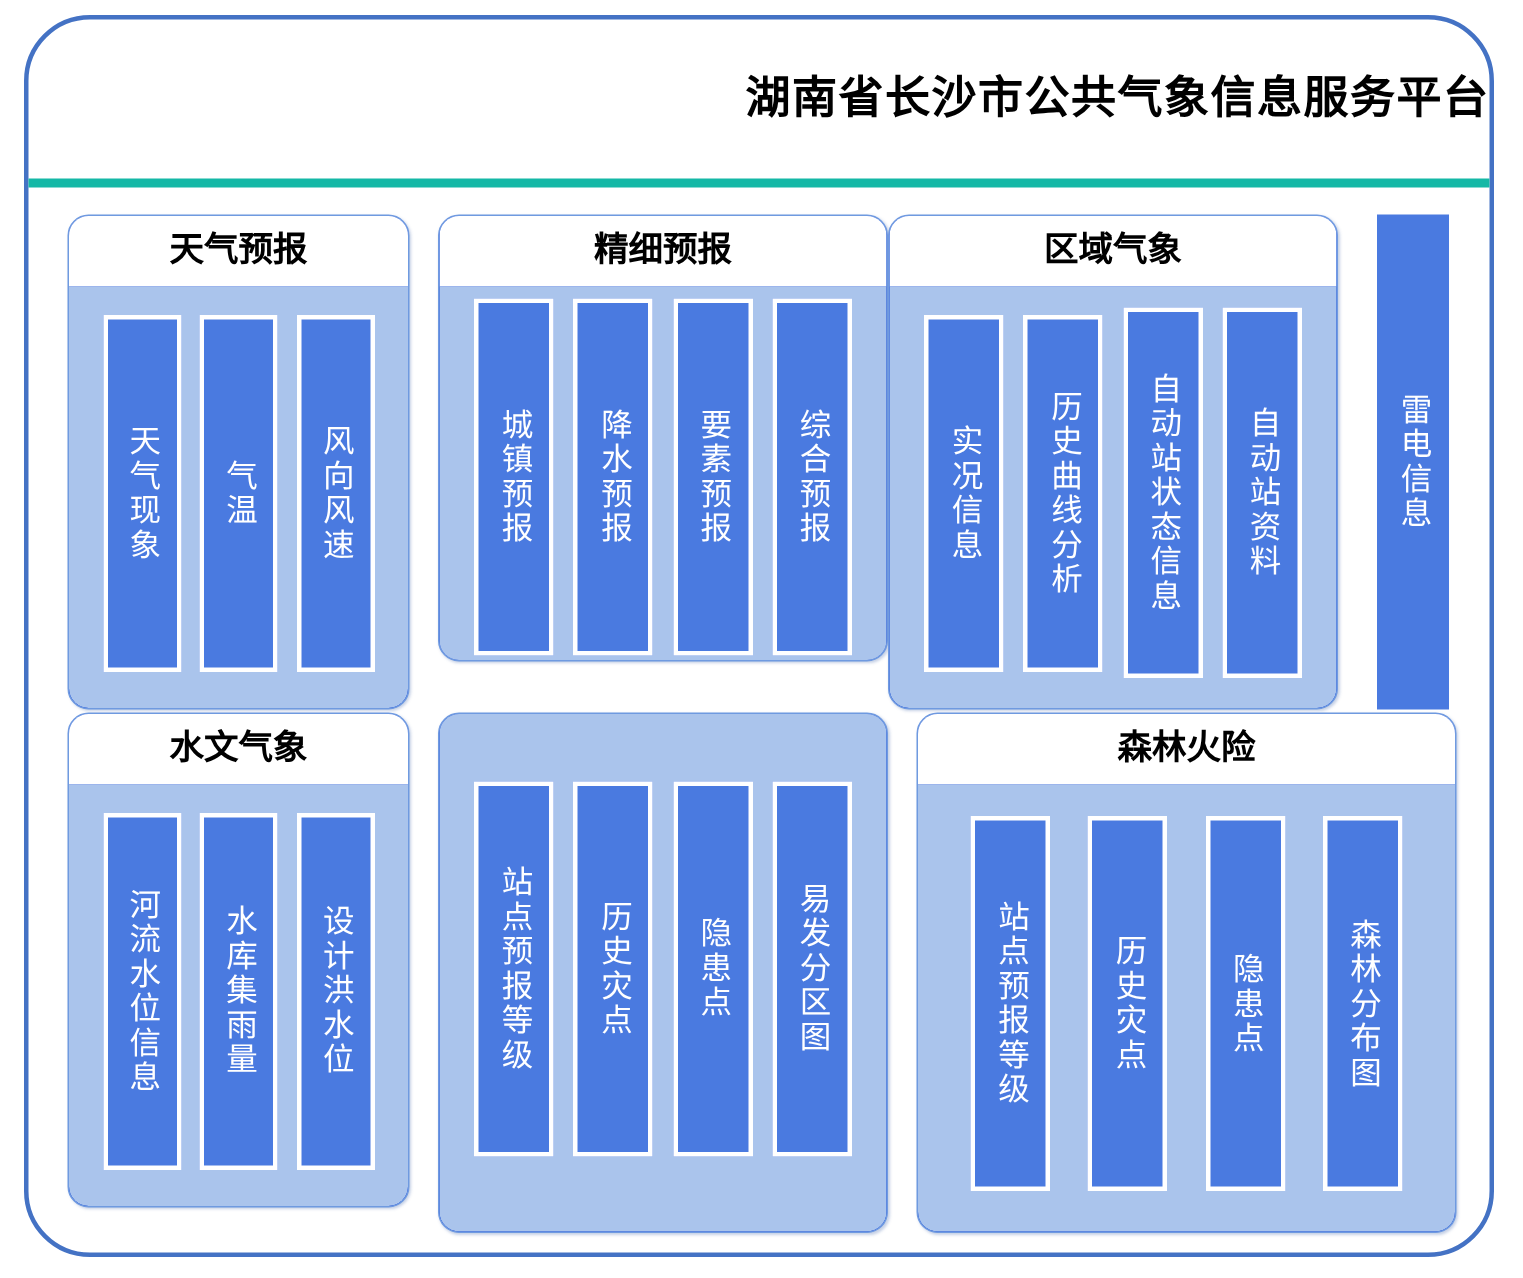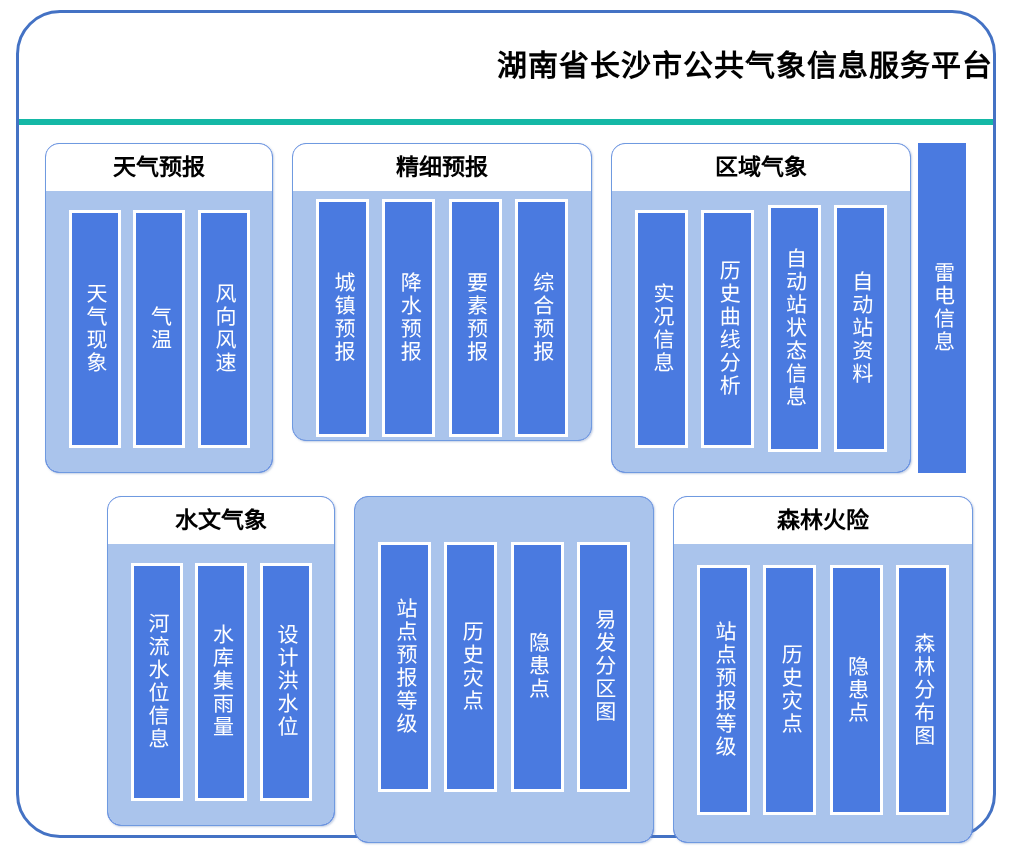--- a/index.html
+++ b/index.html
@@ -41,21 +41,21 @@
     box-sizing:border-box;
   }
   .row{
     position:absolute;
     left:26px;
     width:928px;
     display:flex;
     align-items:flex-start;
   }
   .row-top{top:18px;}
-  .row-bottom{top:371px;justify-content:flex-end;}
+  .row-bottom{top:350px;}
 
   
   .panel{
     background:#1d4ed8;
     border:1px solid #6f9ae0;
     border-radius:14px;
     box-sizing:border-box;
     display:flex;
     flex-direction:column;
     box-shadow:1px 1px 2px rgba(90,120,180,.35);
@@ -101,37 +101,37 @@
     text-orientation:upright;
     letter-spacing:2px;
     padding:4px 0;
     white-space:pre-line;
   }
 
   
   .p1{width:228px;height:330px;margin-right:19px;}
   .p1 .chip{width:52px;height:238px;}
   
-  .p2{width:300px;height:298px;margin-right:19px;}
+  .p2{width:300px;height:298px;}
   .p2 .chip{width:53px;height:238px;}
   
   .p3{width:300px;height:330px;margin-right:32px;}
   .p3 .chip{width:53px;}
   .p3 .chip.c1{height:238px;}
   .p3 .chip.c2{height:238px;}
   .p3 .chip.c3{height:247px;}
   .p3 .chip.c4{height:247px;}
   
   .p4{width:228px;height:330px;margin-right:19px;}
   .p4 .chip{width:52px;height:238px;}
   
   .p5{width:300px;height:347px;margin-right:19px;}
   .p5 .chip{width:53px;height:250px;}
   
-  .p6{width:300px;height:347px;}
+  .p6{width:360px;height:347px;}
   .p6 .chip{width:53px;height:250px;}
 
   
   .side-bar{
     position:absolute;
     left:899px;top:18px;
     width:48px;height:330px;
     background:#4a7ae0;
     color:#ffffff;
     display:flex;align-items:center;justify-content:center;

